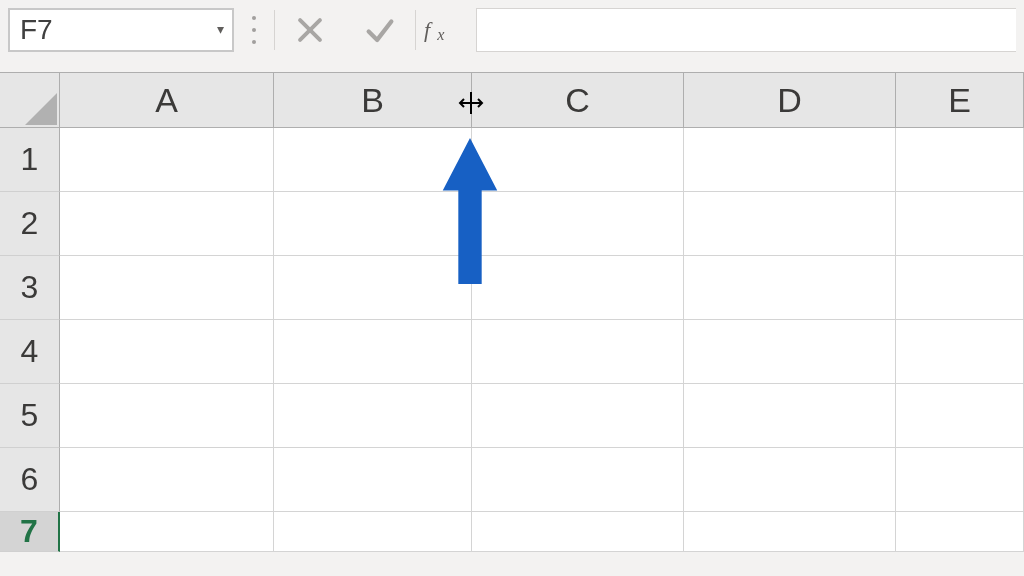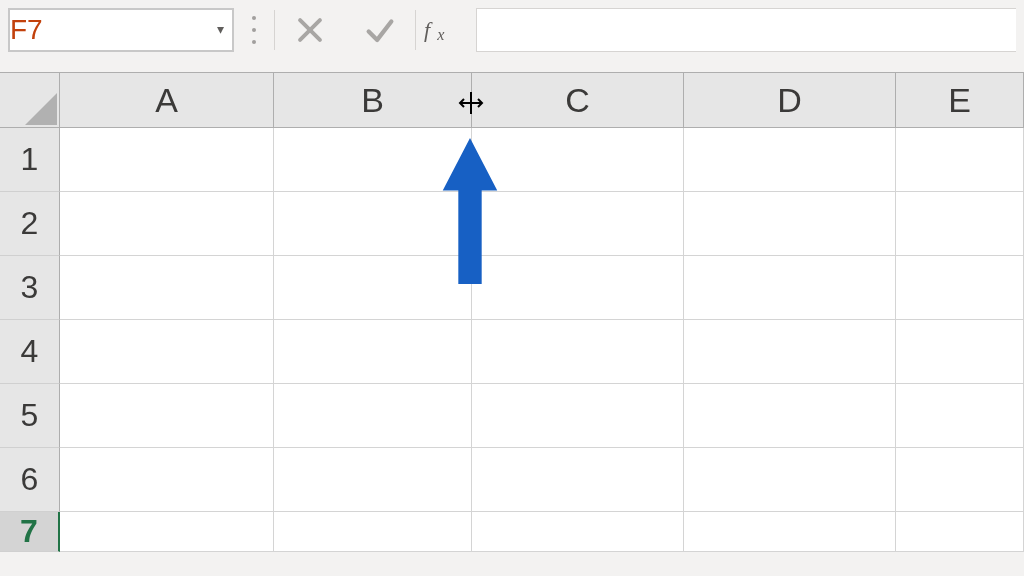--- a/index.html
+++ b/index.html
@@ -24,22 +24,23 @@
     .name-box {
       width: 226px;
       height: 44px;
       background: #ffffff;
       border: 2px solid #c8c8c8;
       display: flex;
       align-items: center;
       position: relative;
     }
     .name-box .nb-text {
+      padding-left: 10px;
       font-size: 28px;
-      color: #c2410c;
+      color: #404040;
     }
     .name-box .nb-caret {
       position: absolute;
       right: 8px;
       top: 50%;
       transform: translateY(-55%);
       color: #605e5c;
       font-size: 14px;
     }
 

